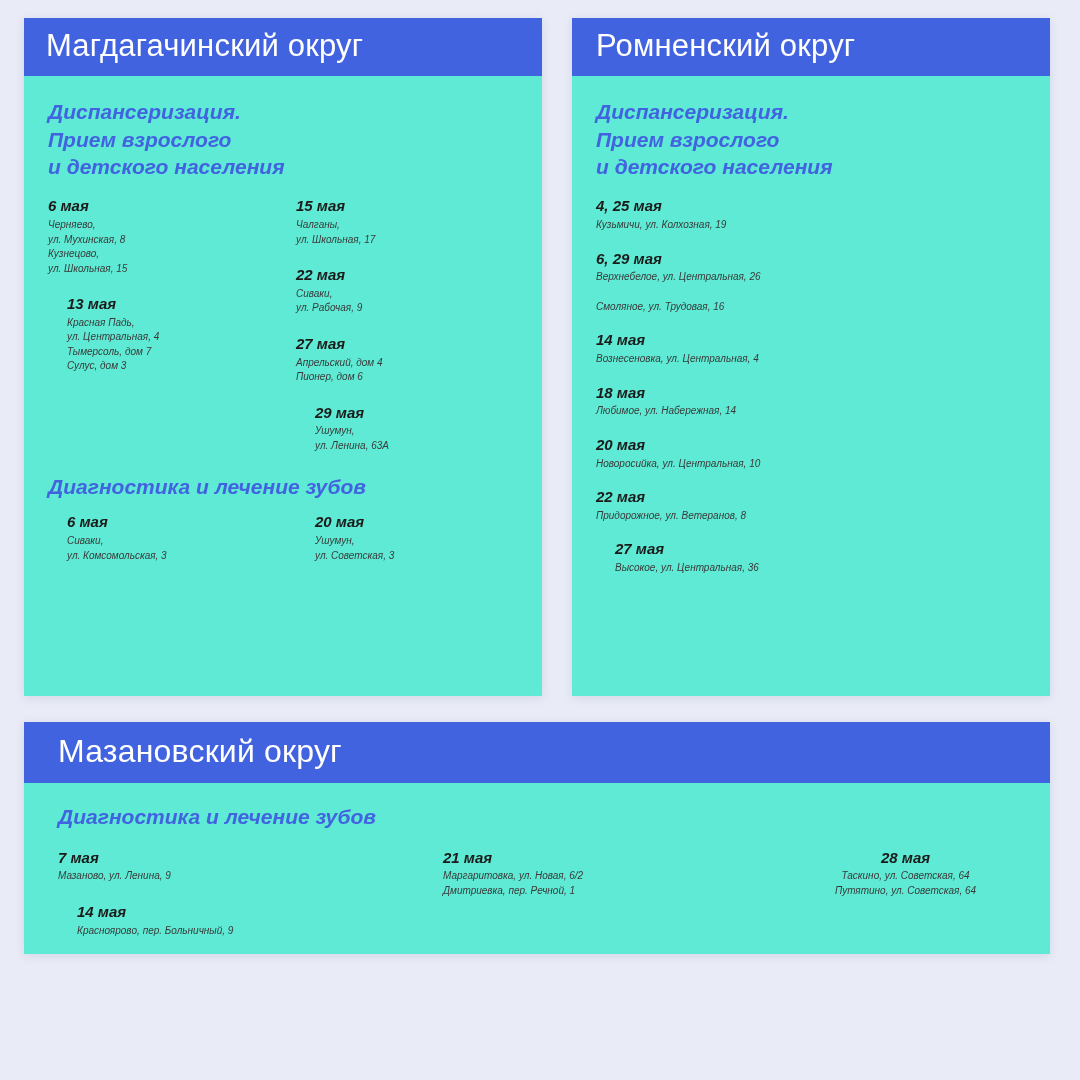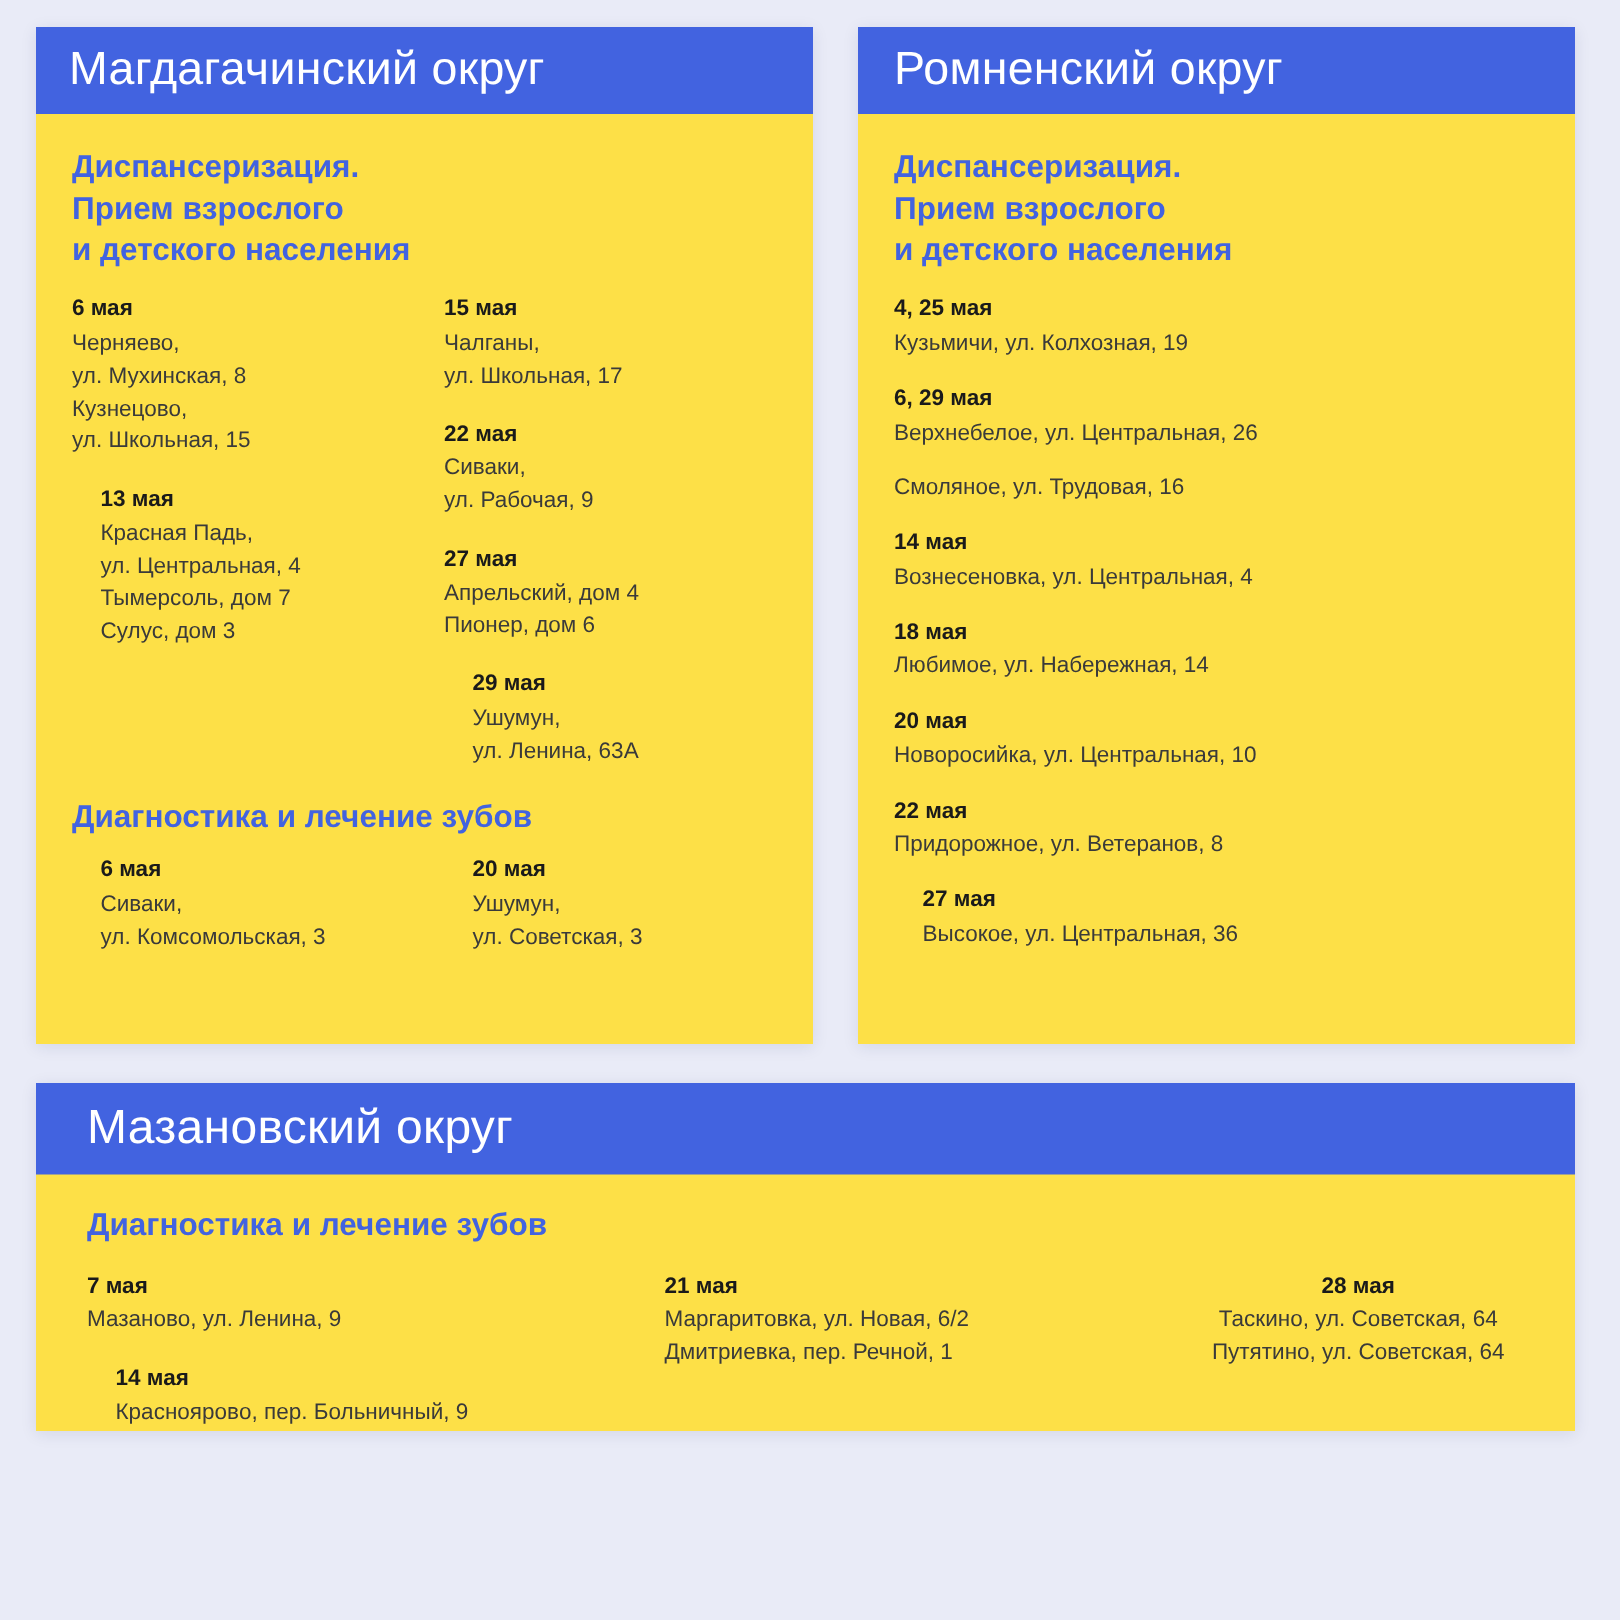--- a/index.html
+++ b/index.html
@@ -14,34 +14,35 @@
   .page {
     position: relative;
     width: 1080px;
     height: 1080px;
     background: #e9ebf7;
     overflow: hidden;
   }
 
   .card {
     position: absolute;
-    background: #fde047;
+    background: #5eead4;
     box-shadow: 0 2px 10px rgba(30,40,90,0.10);
   }
   .card-header {
     background: #4263e0;
     color: #ffffff;
     padding: 10px 20px 12px 20px;
     font-size: 31px;
     line-height: 1.15;
     font-weight: 400;
     letter-spacing: 0.2px;
   }
   .card-body {
     padding: 22px 24px 18px 24px;
+    font-style: italic;
   }
 
   .section-title {
     color: #4263e0;
     font-size: 21px;
     font-weight: bold;
     line-height: 1.33;
     margin: 0 0 14px 0;
     white-space: pre-line;
   }
@@ -59,21 +60,21 @@
   .entry { margin-bottom: 17px; }
   .entry:last-child { margin-bottom: 0; margin-left: 19px; }
   .entry-date {
     font-size: 15px;
     font-weight: bold;
     color: #1a1a1a;
     line-height: 1.45;
     margin-bottom: 1px;
   }
   .entry-line {
-    font-size: 15px;
+    font-size: 10px;
     color: #3a3a3a;
     line-height: 1.45;
   }
 
   
   #card-magdagachi {
     left: 24px; top: 18px; width: 518px; height: 678px;
   }
   
   #card-romny {

